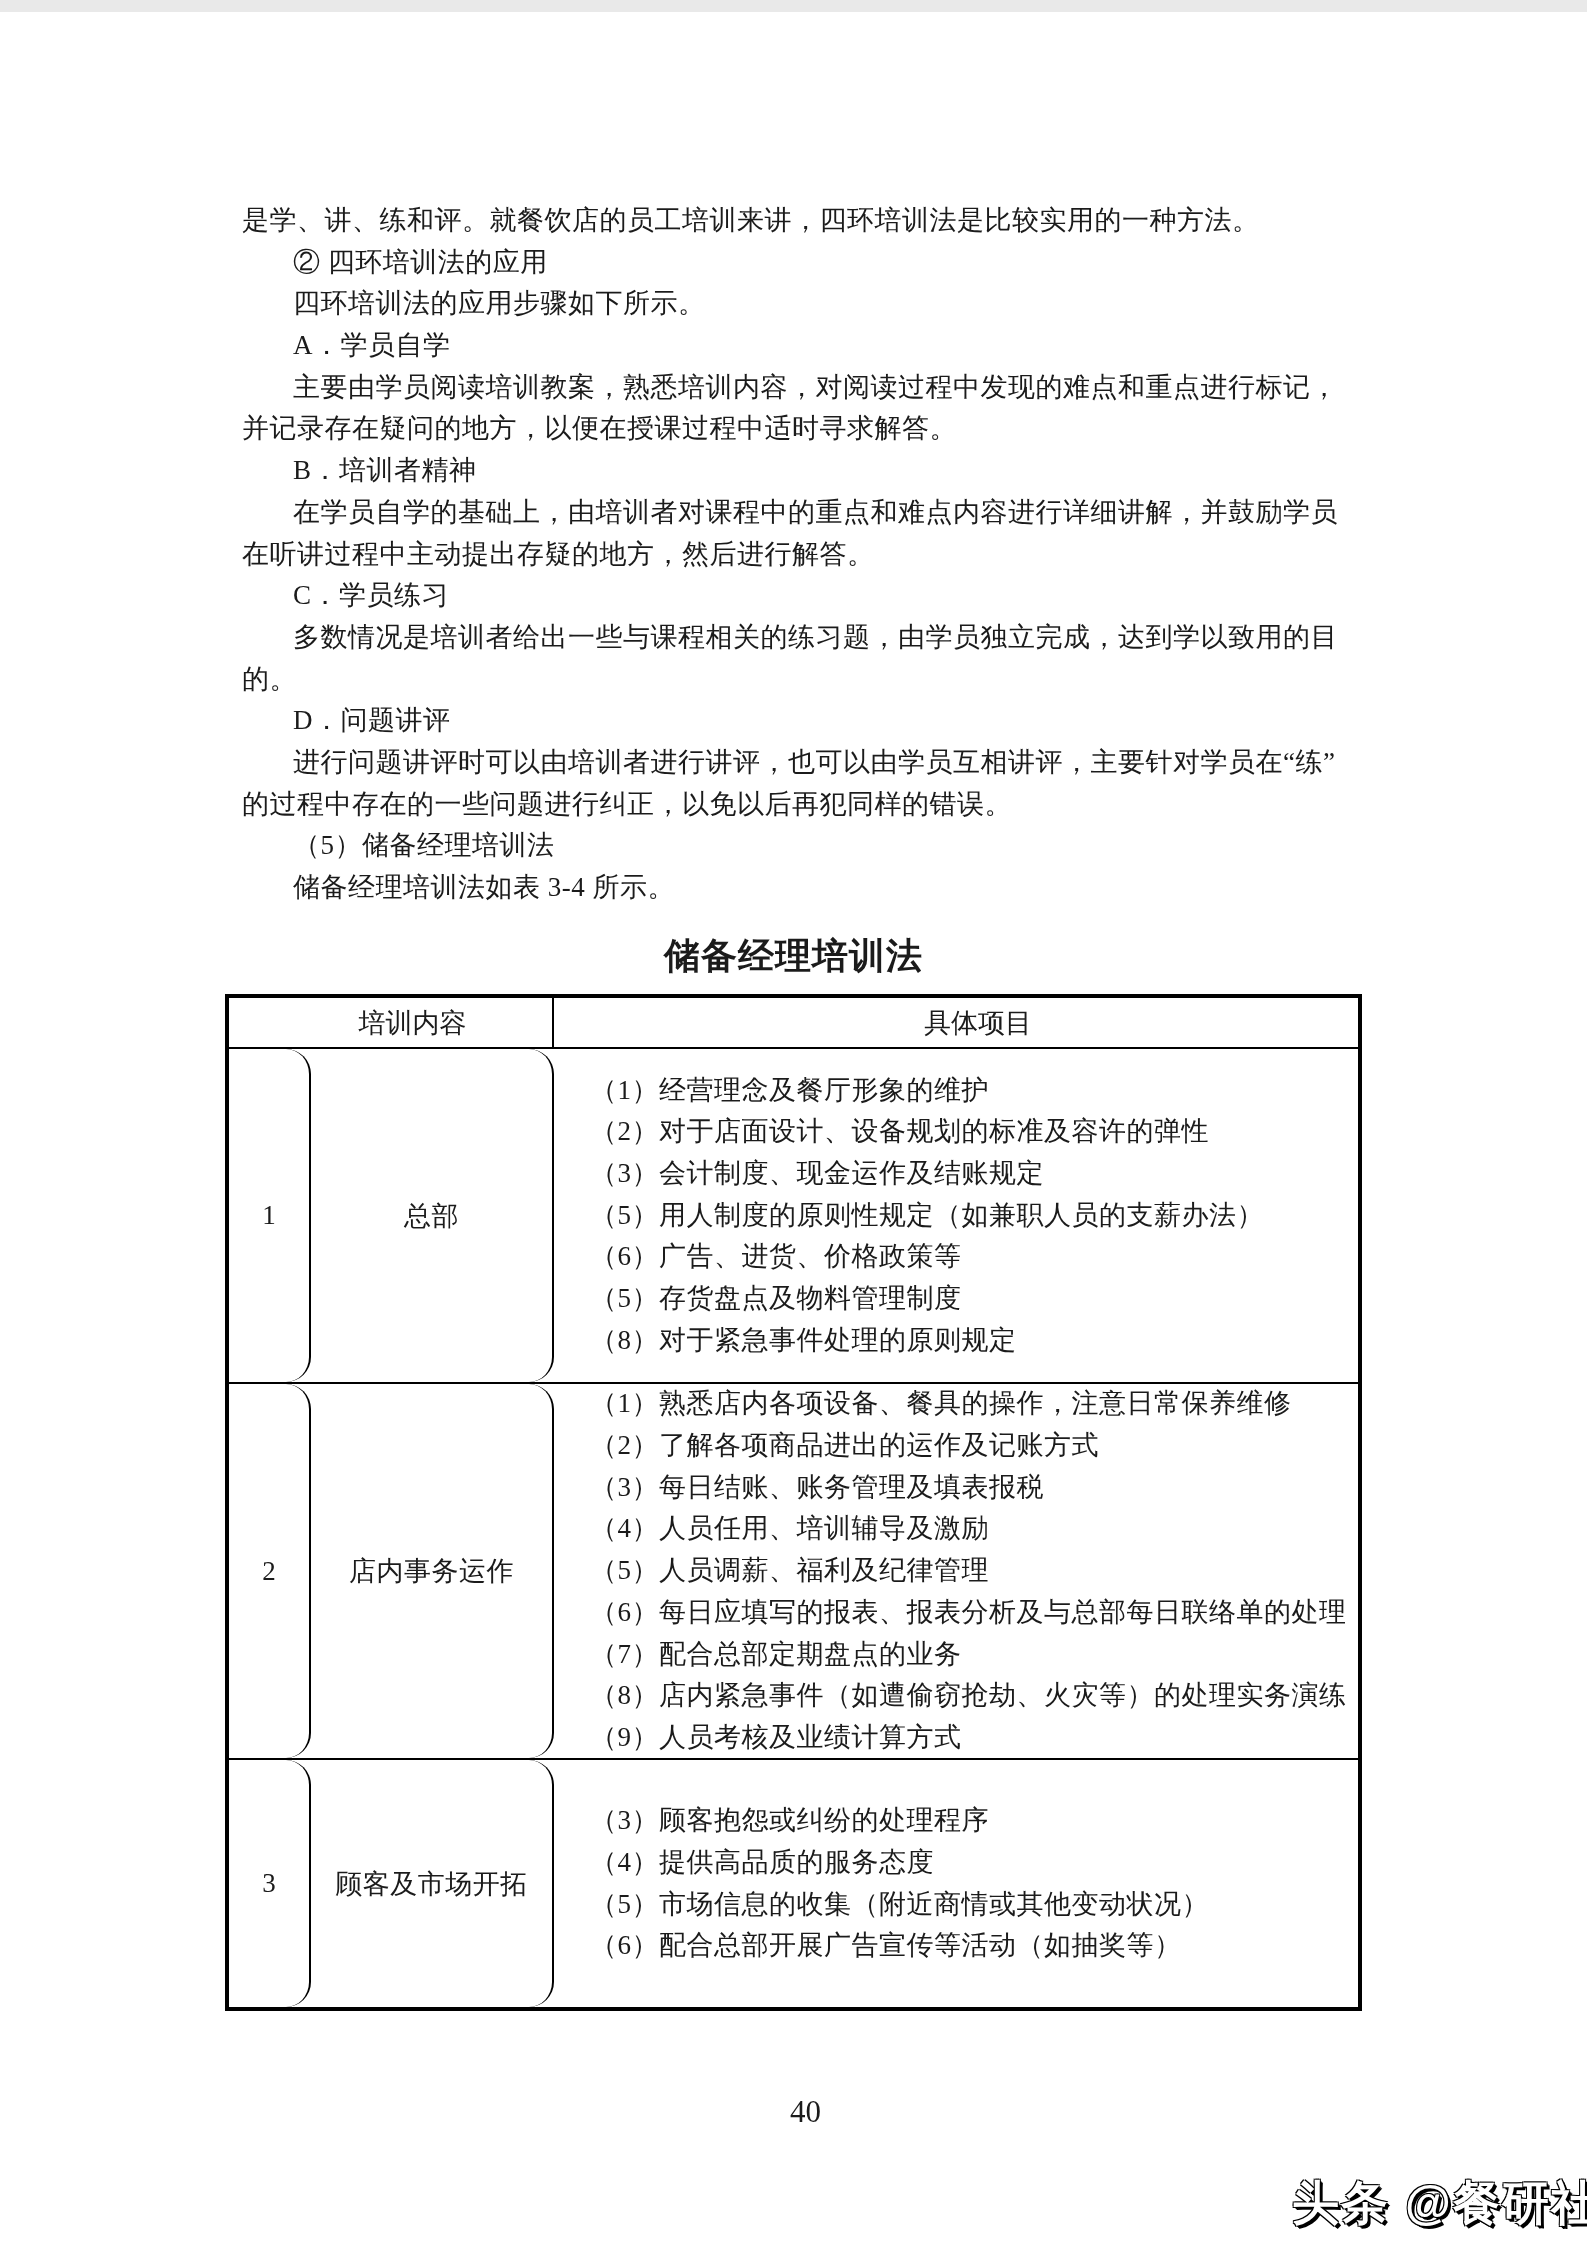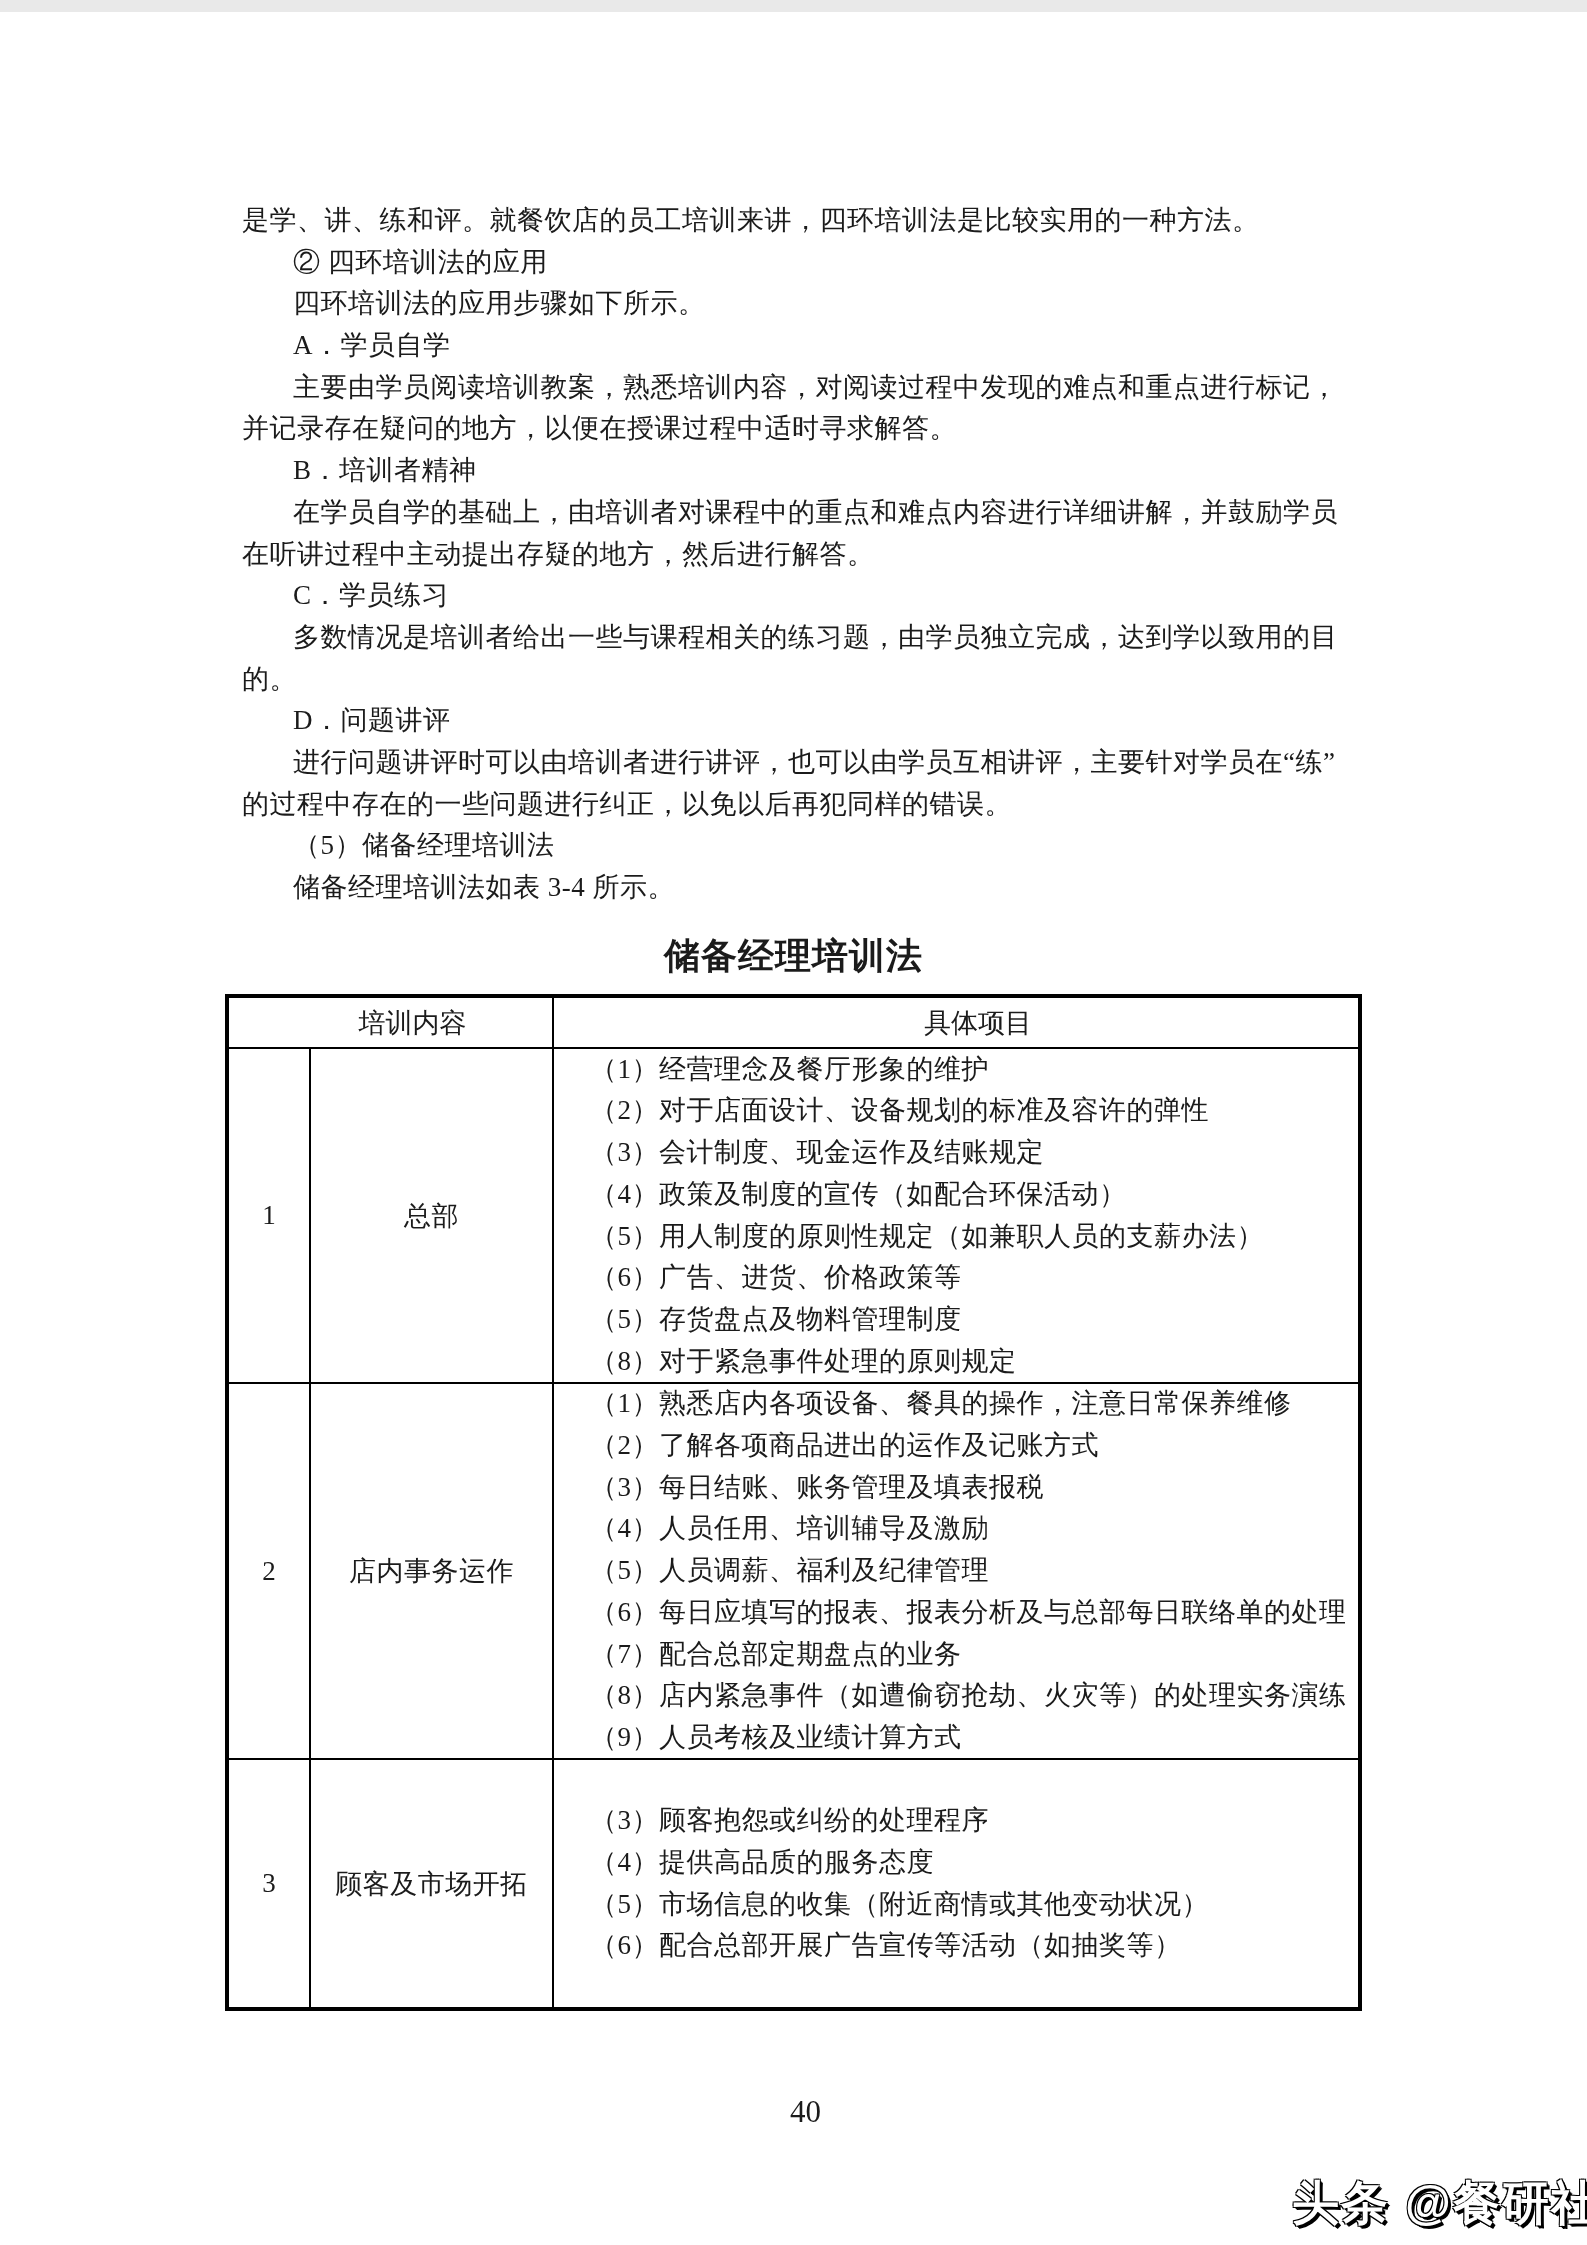--- a/index.html
+++ b/index.html
@@ -58,21 +58,21 @@
   .thead .hright{flex:1;}
   .trow{
     display:flex;
     box-sizing:border-box;
     border-bottom:2px solid #000;
   }
   .trow:last-child{border-bottom:none;}
   .trow:nth-child(1){height:335px;}
   .trow:nth-child(2){height:376px;}
   .trow:nth-child(3){height:247px;}
-  .cell{box-sizing:border-box;}
+  .cell{box-sizing:border-box;border-radius:25px;}
   .cell.num{
     width:82px;
     border-right:2px solid #000;
     display:flex;align-items:center;justify-content:center;
   }
   .cell.name{
     width:243px;
     border-right:2px solid #000;
     display:flex;align-items:center;justify-content:center;
     letter-spacing:0.5px;
@@ -143,21 +143,20 @@
       <div class="hcell hright">具体项目</div>
     </div>
     <div>
         <div class="trow">
           <div class="cell num">1</div>
           <div class="cell name">总部</div>
           <div class="cell items">
             <div class="item">（1）经营理念及餐厅形象的维护</div>
             <div class="item">（2）对于店面设计、设备规划的标准及容许的弹性</div>
             <div class="item">（3）会计制度、现金运作及结账规定</div>
-            <div class="item">（4）政策及制度的宣传（如配合环保活动）</div>
             <div class="item">（5）用人制度的原则性规定（如兼职人员的支薪办法）</div>
             <div class="item">（6）广告、进货、价格政策等</div>
             <div class="item">（5）存货盘点及物料管理制度</div>
             <div class="item">（8）对于紧急事件处理的原则规定</div>
           </div>
         </div>
         <div class="trow">
           <div class="cell num">2</div>
           <div class="cell name">店内事务运作</div>
           <div class="cell items">

